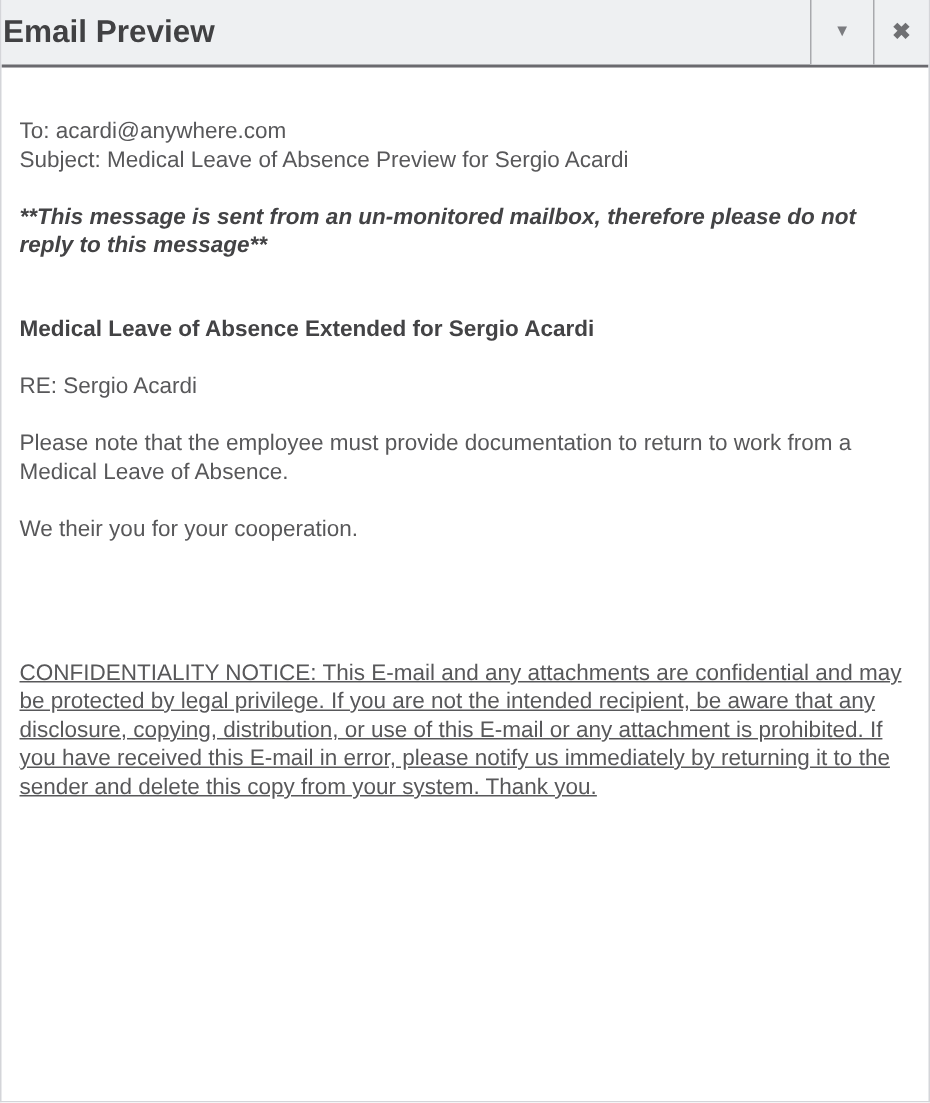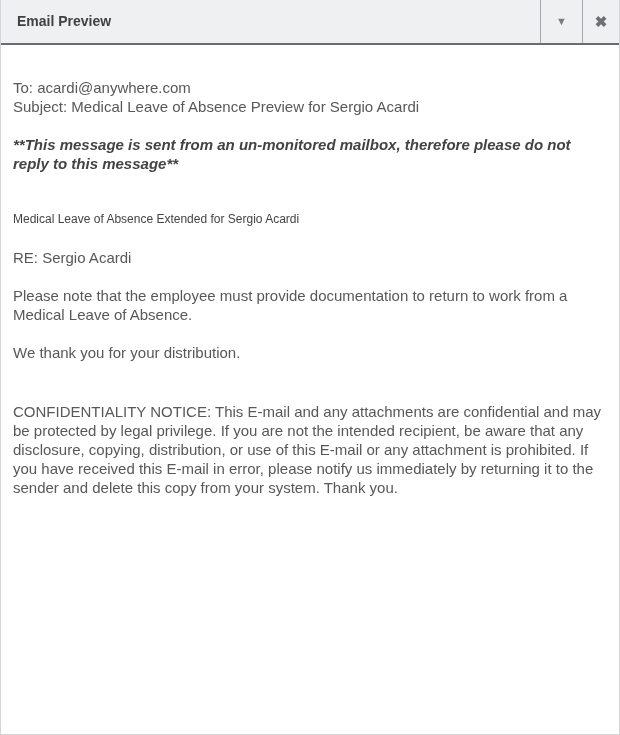--- a/index.html
+++ b/index.html
@@ -19,25 +19,25 @@
 
   .titlebar {
     height: 45px;
     background: #eef0f2;
     border-bottom: 2px solid #6a6a6f;
     display: flex;
     align-items: stretch;
   }
   .titlebar-title {
     flex: 1;
-    font-size: 14px;
+    font-size: 21px;
     font-weight: bold;
     color: #414143;
     line-height: 43px;
-    padding-left: 16px;
+    padding-left: 1px;
     white-space: nowrap;
     overflow: hidden;
   }
   .titlebar-btn {
     display: flex;
     align-items: center;
     justify-content: center;
     border: none;
     border-left: 1px solid #a8a9ad;
     background: #eef0f2;
@@ -67,28 +67,28 @@
   }
   .hdr-line { white-space: nowrap; }
   .warning {
     margin-top: 19px;
     font-weight: bold;
     color: #434345;
     font-style: italic;
   }
   .heading {
     margin-top: 37px;
-    font-weight: normal;
+    font-weight: bold;
     color: #434345;
-    font-size: 12px;
+    font-size: 15px;
     line-height: 19px;
   }
   .re-line { margin-top: 19px; }
   .para { margin-top: 19px; }
-  .confidentiality { margin-top: 40px; }
+  .confidentiality { margin-top: 77px; text-decoration: underline; }
 </style>
 </head>
 <body>
 
 <div class="dialog">
 
   <div class="titlebar">
     <div class="titlebar-title">Email Preview</div>
     <button class="titlebar-btn btn-dropdown">
       <span class="caret-icon">▼</span>
@@ -103,19 +103,19 @@
     <div class="hdr-line">To: acardi@anywhere.com</div>
     <div class="hdr-line">Subject: Medical Leave of Absence Preview for Sergio Acardi</div>
 
     <div class="warning">**This message is sent from an un-monitored mailbox, therefore please do not reply to this message**</div>
 
     <div class="heading">Medical Leave of Absence Extended for Sergio Acardi</div>
 
     <div class="re-line">RE: Sergio Acardi</div>
 
     <div class="para">Please note that the employee must provide documentation to return to work from a Medical Leave of Absence.</div>
-    <div class="para">We thank you for your distribution.</div>
+    <div class="para">We their you for your cooperation.</div>
 
     <div class="para confidentiality">CONFIDENTIALITY NOTICE: This E-mail and any attachments are confidential and may be protected by legal privilege. If you are not the intended recipient, be aware that any disclosure, copying, distribution, or use of this E-mail or any attachment is prohibited. If you have received this E-mail in error, please notify us immediately by returning it to the sender and delete this copy from your system. Thank you.</div>
 
   </div>
 
 </div>
 
 </body></html>

